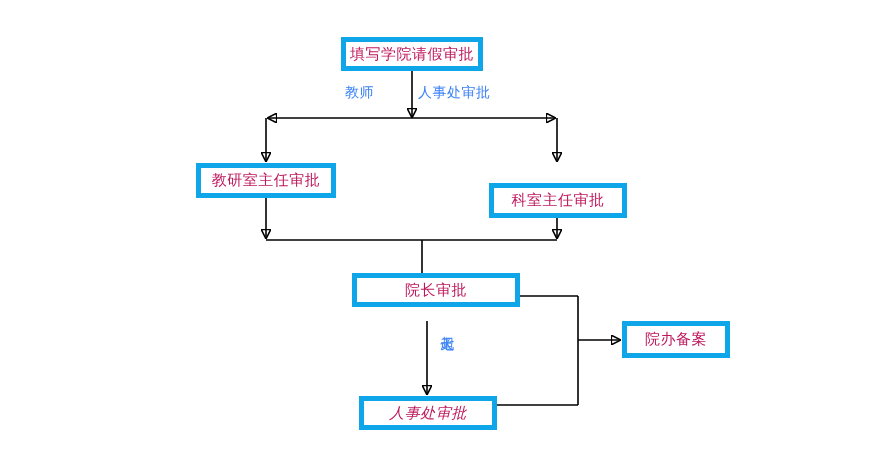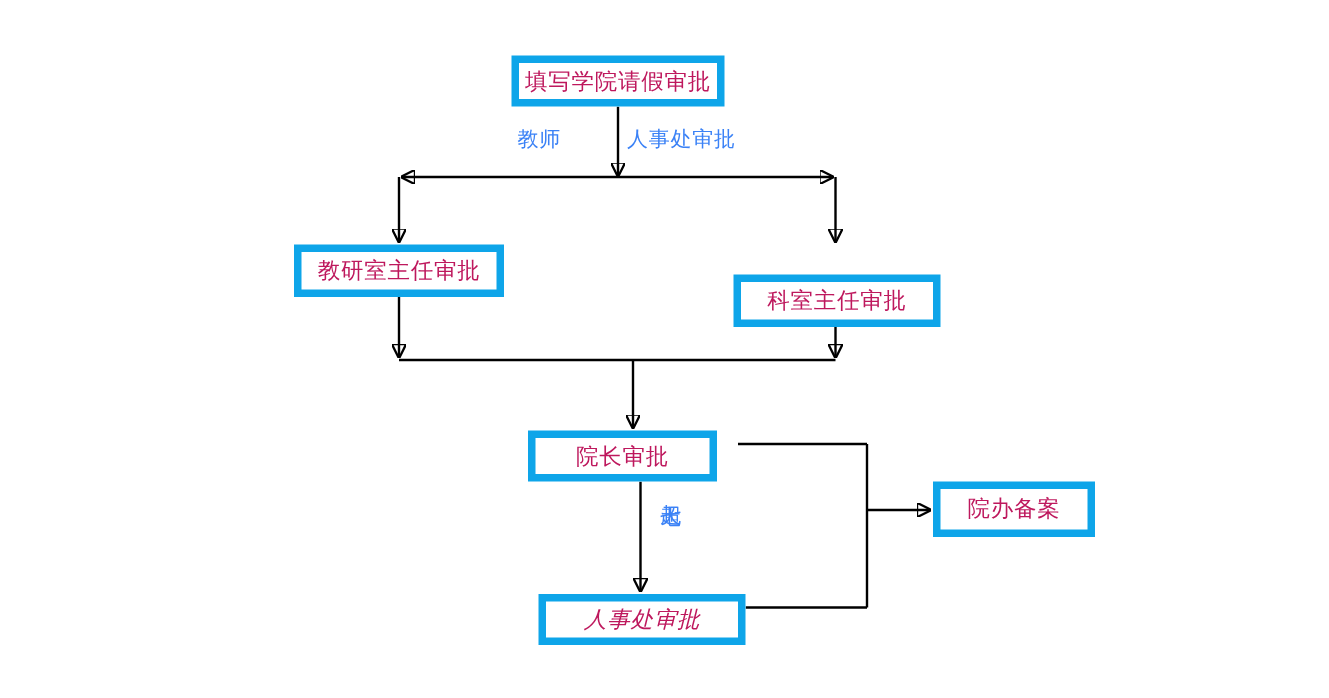--- a/index.html
+++ b/index.html
@@ -100,21 +100,21 @@
   </div>
 
   <div class="node" style="left:196px; top:163px; width:140px; height:35px;">
     <span>教研室主任审批</span>
   </div>
 
   <div class="node" style="left:489px; top:163px; width:138px; height:35px;margin-top:20px;">
     <span>科室主任审批</span>
   </div>
 
-  <div class="node" style="left:352px; top:287px; width:126px; height:34px;">
+  <div class="node" style="left:352px; top:273px; width:168px; height:34px;">
     <span>院长审批</span>
   </div>
 
   <div class="node" style="left:359px; top:396px; width:138px; height:34px;font-style:italic;">
     <span>人事处审批</span>
   </div>
 
   <div class="node" style="left:622px; top:321px; width:108px; height:37px;">
     <span>院办备案</span>
   </div>

